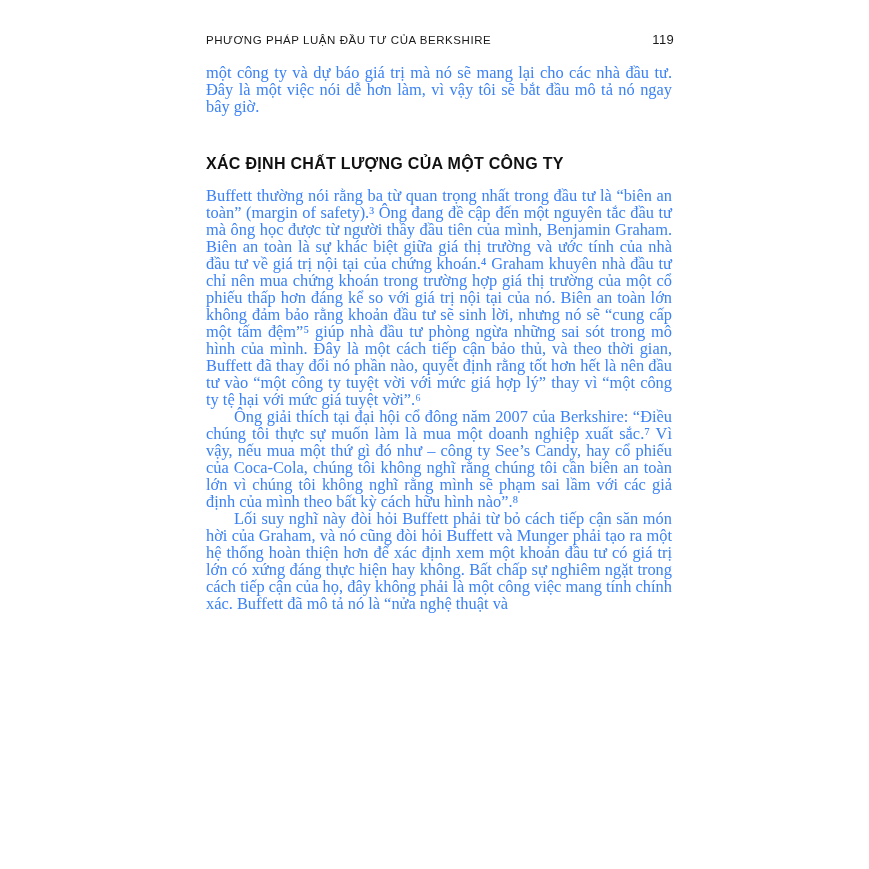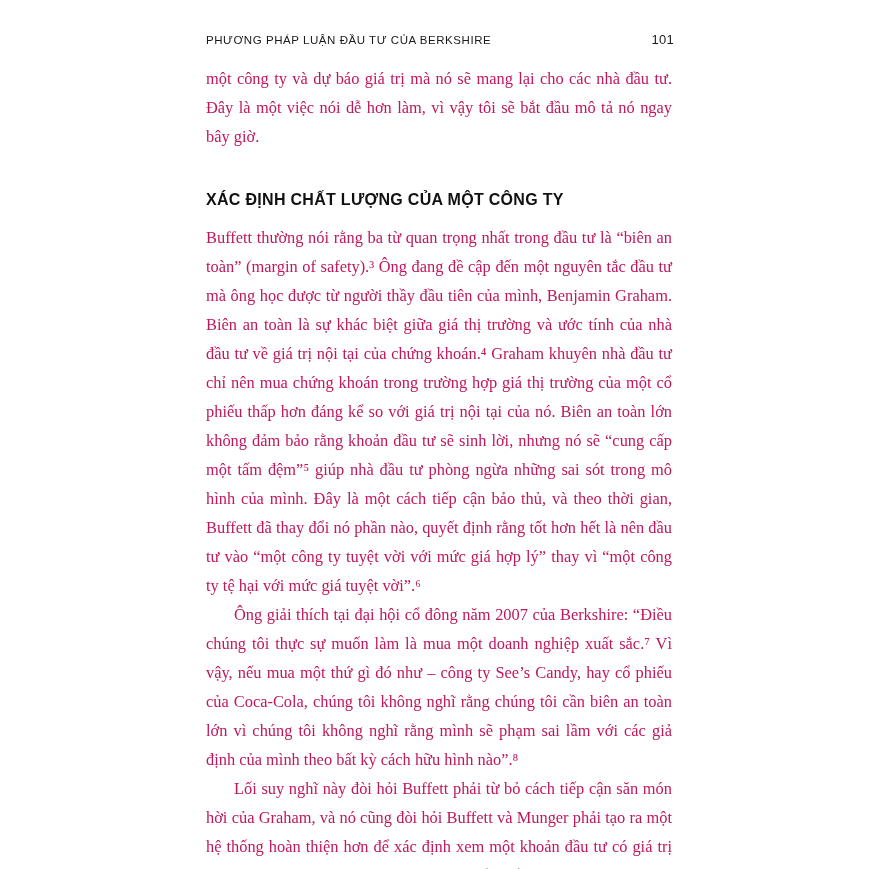--- a/index.html
+++ b/index.html
@@ -47,24 +47,24 @@
   }
   .content {
     position: absolute;
     top: 64px;
     left: 206px;
     width: 466px;
   }
   p {
     margin: 0;
     font-size: 16.4px;
-    line-height: 29px;
+    line-height: 17px;
     text-align: justify;
     text-justify: inter-word;
-    color: #be185d;
+    color: #3b82f6;
     hyphens: none;
   }
   p.indent {
     text-indent: 28px;
   }
   .section-heading {
     font-family: "Liberation Sans", sans-serif;
     font-weight: bold;
     font-size: 16px;
     letter-spacing: 0.3px;
@@ -73,21 +73,21 @@
     text-transform: uppercase;
   }
 </style>
 </head>
 <body>
 
 <div class="page">
 
   <div class="running-head">
     <span class="running-head-title">PHƯƠNG PHÁP LUẬN ĐẦU TƯ CỦA BERKSHIRE</span>
-    <span class="folio">101</span>
+    <span class="folio">119</span>
   </div>
 
   <div class="content">
 
     <p>một công ty và dự báo giá trị mà nó sẽ mang lại cho các nhà đầu tư. Đây là một việc nói dễ hơn làm, vì vậy tôi sẽ bắt đầu mô tả nó ngay bây giờ.</p>
 
     <h2 class="section-heading">XÁC ĐỊNH CHẤT LƯỢNG CỦA MỘT CÔNG TY</h2>
 
     <p>Buffett thường nói rằng ba từ quan trọng nhất trong đầu tư là “biên an toàn” (margin of safety).³ Ông đang đề cập đến một nguyên tắc đầu tư mà ông học được từ người thầy đầu tiên của mình, Benjamin Graham. Biên an toàn là sự khác biệt giữa giá thị trường và ước tính của nhà đầu tư về giá trị nội tại của chứng khoán.⁴ Graham khuyên nhà đầu tư chỉ nên mua chứng khoán trong trường hợp giá thị trường của một cổ phiếu thấp hơn đáng kể so với giá trị nội tại của nó. Biên an toàn lớn không đảm bảo rằng khoản đầu tư sẽ sinh lời, nhưng nó sẽ “cung cấp một tấm đệm”⁵ giúp nhà đầu tư phòng ngừa những sai sót trong mô hình của mình. Đây là một cách tiếp cận bảo thủ, và theo thời gian, Buffett đã thay đổi nó phần nào, quyết định rằng tốt hơn hết là nên đầu tư vào “một công ty tuyệt vời với mức giá hợp lý” thay vì “một công ty tệ hại với mức giá tuyệt vời”.⁶</p>
 

